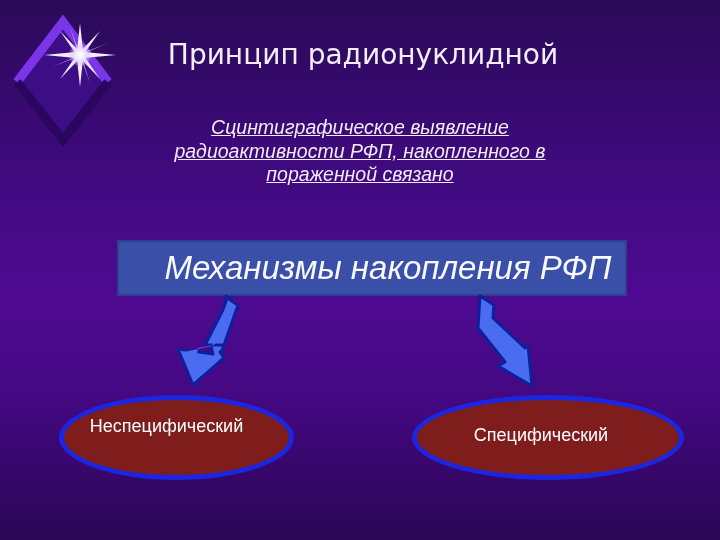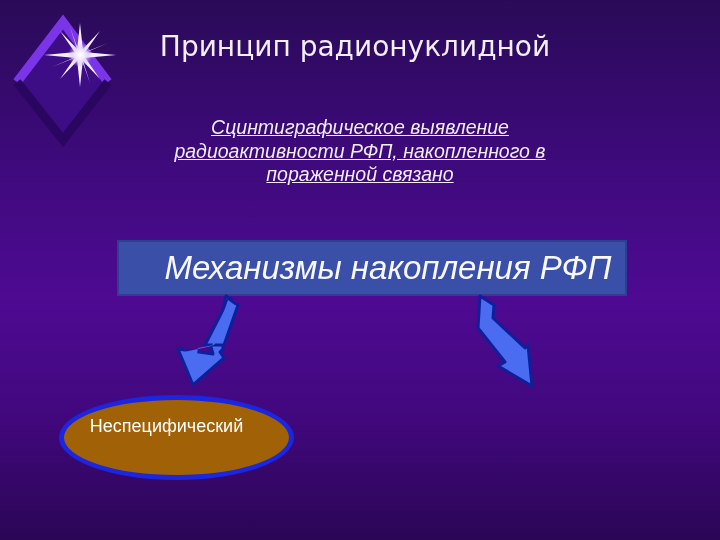--- a/index.html
+++ b/index.html
@@ -7,37 +7,37 @@
     width: 720px; height: 540px; overflow: hidden; position: relative;
     background: linear-gradient(to bottom, #2a0a58 0%, #3e0a7c 30%, #4e0a92 55%, #430880 75%, #2a0655 100%);
     font-family: "Liberation Sans", "DejaVu Sans", sans-serif;
     color: #ffffff;
   }
   .slide { position: absolute; inset: 0; }
   .logo { position: absolute; left: 0; top: 0; width: 130px; height: 150px; }
   .title {
     position: absolute; left: 130px; top: 30px; width: 450px;
     text-align: center; font-size: 28px; line-height: 33px; color: #f4eef8;
-    font-family: "DejaVu Sans", sans-serif; font-weight: normal; margin: 0;
+    font-family: "DejaVu Sans", sans-serif; font-weight: normal; margin: 8px;
   }
   .subtitle {
     position: absolute; left: 60px; top: 116px; width: 600px;
     text-align: center; font-size: 19.5px; line-height: 23.5px; font-style: italic;
     color: #f2ecf6;
   }
   .subtitle span { display: block; text-decoration: underline; }
   .mech-box {
     position: absolute; left: 117px; top: 240px; width: 510px; height: 56px;
     background: #3a4fa8; border: 2px solid #2f3f90; box-sizing: border-box;
     display: flex; align-items: center; justify-content: center;
     font-size: 33px; font-style: italic; color: #f8f8ff; padding-left: 32px;
   }
   .arrows { position: absolute; left: 0; top: 0; width: 720px; height: 540px; pointer-events: none; }
   .oval {
-    position: absolute; background: #a16207; border: 5px solid #1a26e0; border-radius: 50%;
+    position: absolute; background: #7f1d1d; border: 5px solid #1a26e0; border-radius: 50%;
     box-sizing: border-box; display: flex; align-items: center; justify-content: center;
     font-size: 18px; color: #ffffff;
   }
   .oval-left { left: 59px; top: 395px; width: 235px; height: 85px; }
   .oval-left .label { margin-top: -22px; margin-left: -20px; }
   .oval-right { left: 412px; top: 395px; width: 272px; height: 85px; }
   .oval-right .label { margin-top: -4px; margin-left: -14px; }
 </style>
 </head>
 <body>
@@ -92,14 +92,17 @@
     </g>
     <g>
       <polygon points="480,296 494,305 493,318 525,348 528,345 532,386 498,366 505,362 478,328" fill="#4a6cf0" stroke="#0f1f9a" stroke-width="3" stroke-linejoin="round"></polygon>
     </g>
   </svg>
 
   <div class="oval oval-left">
     <span class="label">Неспецифический</span>
   </div>
 
+  <div class="oval oval-right">
+    <span class="label">Специфический</span>
+  </div>
 
 </div>
 
 </body></html>

